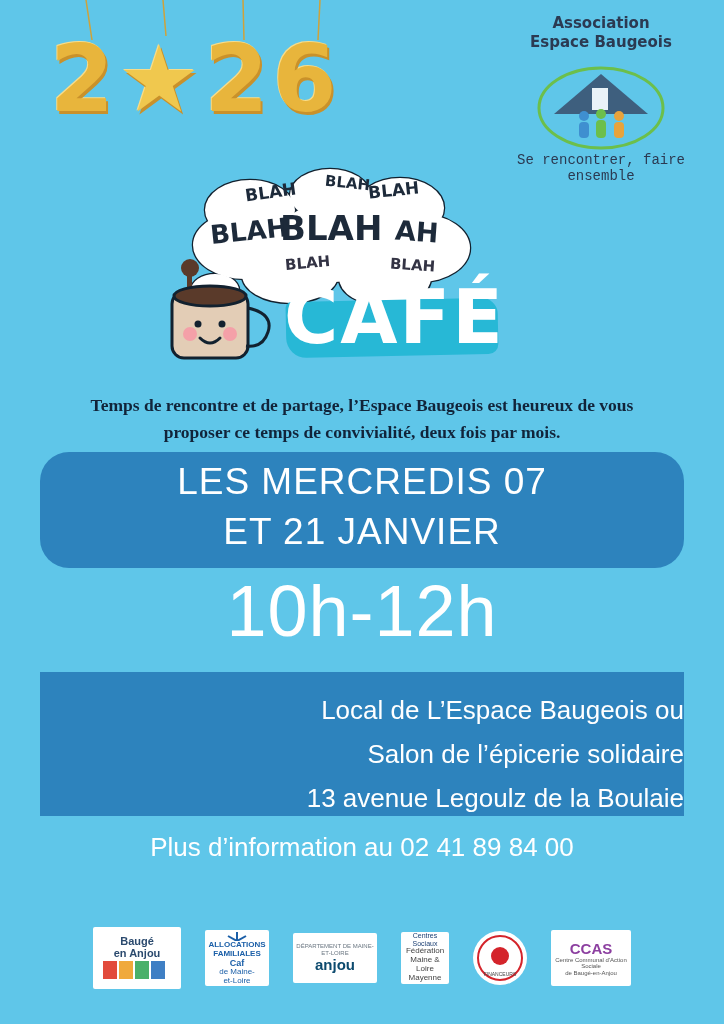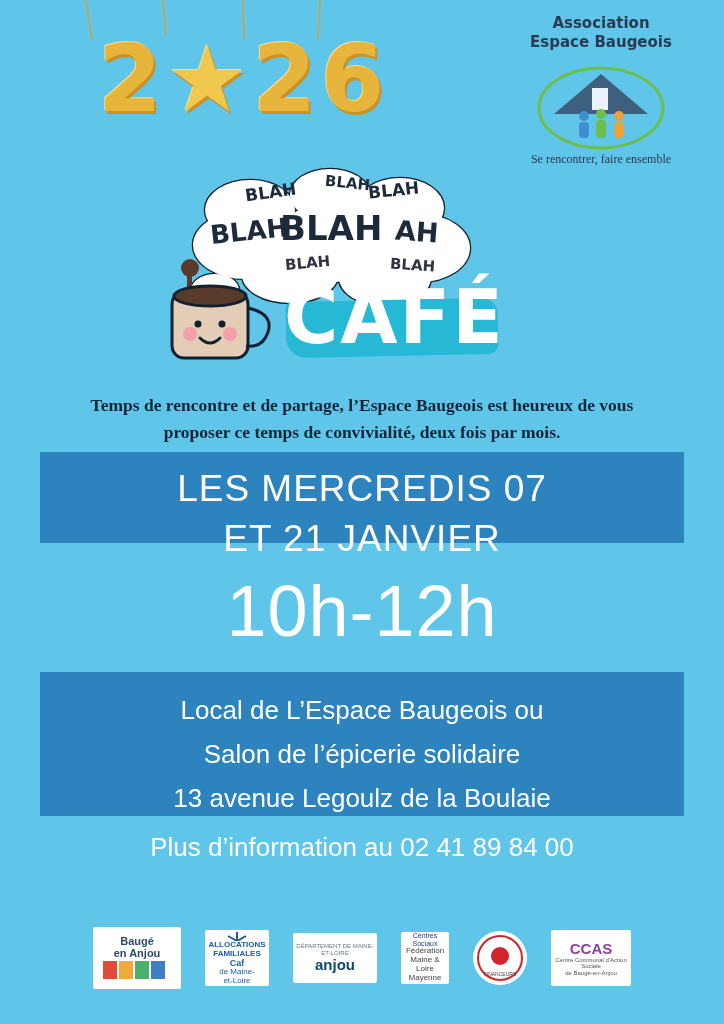--- a/index.html
+++ b/index.html
@@ -20,39 +20,38 @@
     position: absolute; left: 38px; top: 0px; width: 330px; height: 160px;
   }
   .strings { position: absolute; top: 0; left: 0; width: 100%; height: 40px; }
   .year-digits {
     position: absolute; top: 26px; left: 12px;
     font-family: "DejaVu Sans", sans-serif;
     font-size: 92px; font-weight: bold;
     letter-spacing: 4px;
     color: #e8b53c;
     text-shadow: 2px 3px 0 #c9912a, -1px -1px 0 #f7dc8a;
-    margin-left: 48px;
   }
   .year-digits .star { color: #f0c84e; }
 
   .assoc {
     position: absolute; right: 18px; top: 14px;
     width: 210px; text-align: center;
   }
   .assoc-title {
     font-family: "DejaVu Sans", sans-serif;
     font-size: 15px; font-weight: bold; color: #2b3a52;
     line-height: 1.25;
   }
   .assoc-logo {
     margin: 6px auto 2px; width: 150px; height: 92px; position: relative;
   }
   .assoc-tag {
-    font-family: Liberation Serif, serif;
-    font-size: 12px; color: #2b3a52;
+    font-family: Liberation Mono, monospace;
+    font-size: 14px; color: #2b3a52;
   }
 
   
   .hero { position: absolute; left: 0; top: 150px; width: 724px; height: 240px; }
   .cloud-wrap { position: absolute; left: 190px; top: 8px; width: 330px; height: 130px; }
   .blah {
     position: absolute;
     font-family: "DejaVu Sans", sans-serif;
     font-weight: bold; color: #1d2a3a;
   }
@@ -84,32 +83,32 @@
     text-align: center; color: #11243a;
     font-family: "Liberation Serif", serif;
     font-weight: bold; font-size: 17.5px; line-height: 1.55;
   }
 
   
   .band {
     position: absolute; left: 40px; width: 644px;
     background: #2d83bd; color: #ffffff; text-align: center;
   }
-  .band-dates { top: 452px; height: 91px; padding-top: 12px; }
+  .band-dates { top: 452px; height: 116px; padding-top: 5px; border-radius: 29px; }
   .band-dates .line {
     font-family: "Liberation Sans", sans-serif;
     font-size: 37px; font-weight: 500; letter-spacing: 1px; line-height: 1.35;
   }
   .hours {
     position: absolute; left: 0; top: 570px; width: 724px;
     text-align: center; color: #ffffff;
     font-family: "Liberation Sans", sans-serif;
     font-size: 72px; font-weight: 500; letter-spacing: 1px;
   }
-  .band-place { top: 672px; height: 144px; padding-top: 16px; }
+  .band-place { top: 672px; height: 144px; padding-top: 16px; text-align: right; }
   .band-place .line {
     font-family: "Liberation Sans", sans-serif;
     font-size: 26px; line-height: 1.7;
   }
 
   .phone {
     position: absolute; left: 0; top: 832px; width: 724px;
     text-align: center; color: #ffffff;
     font-family: "Liberation Sans", sans-serif;
     font-size: 26px;

